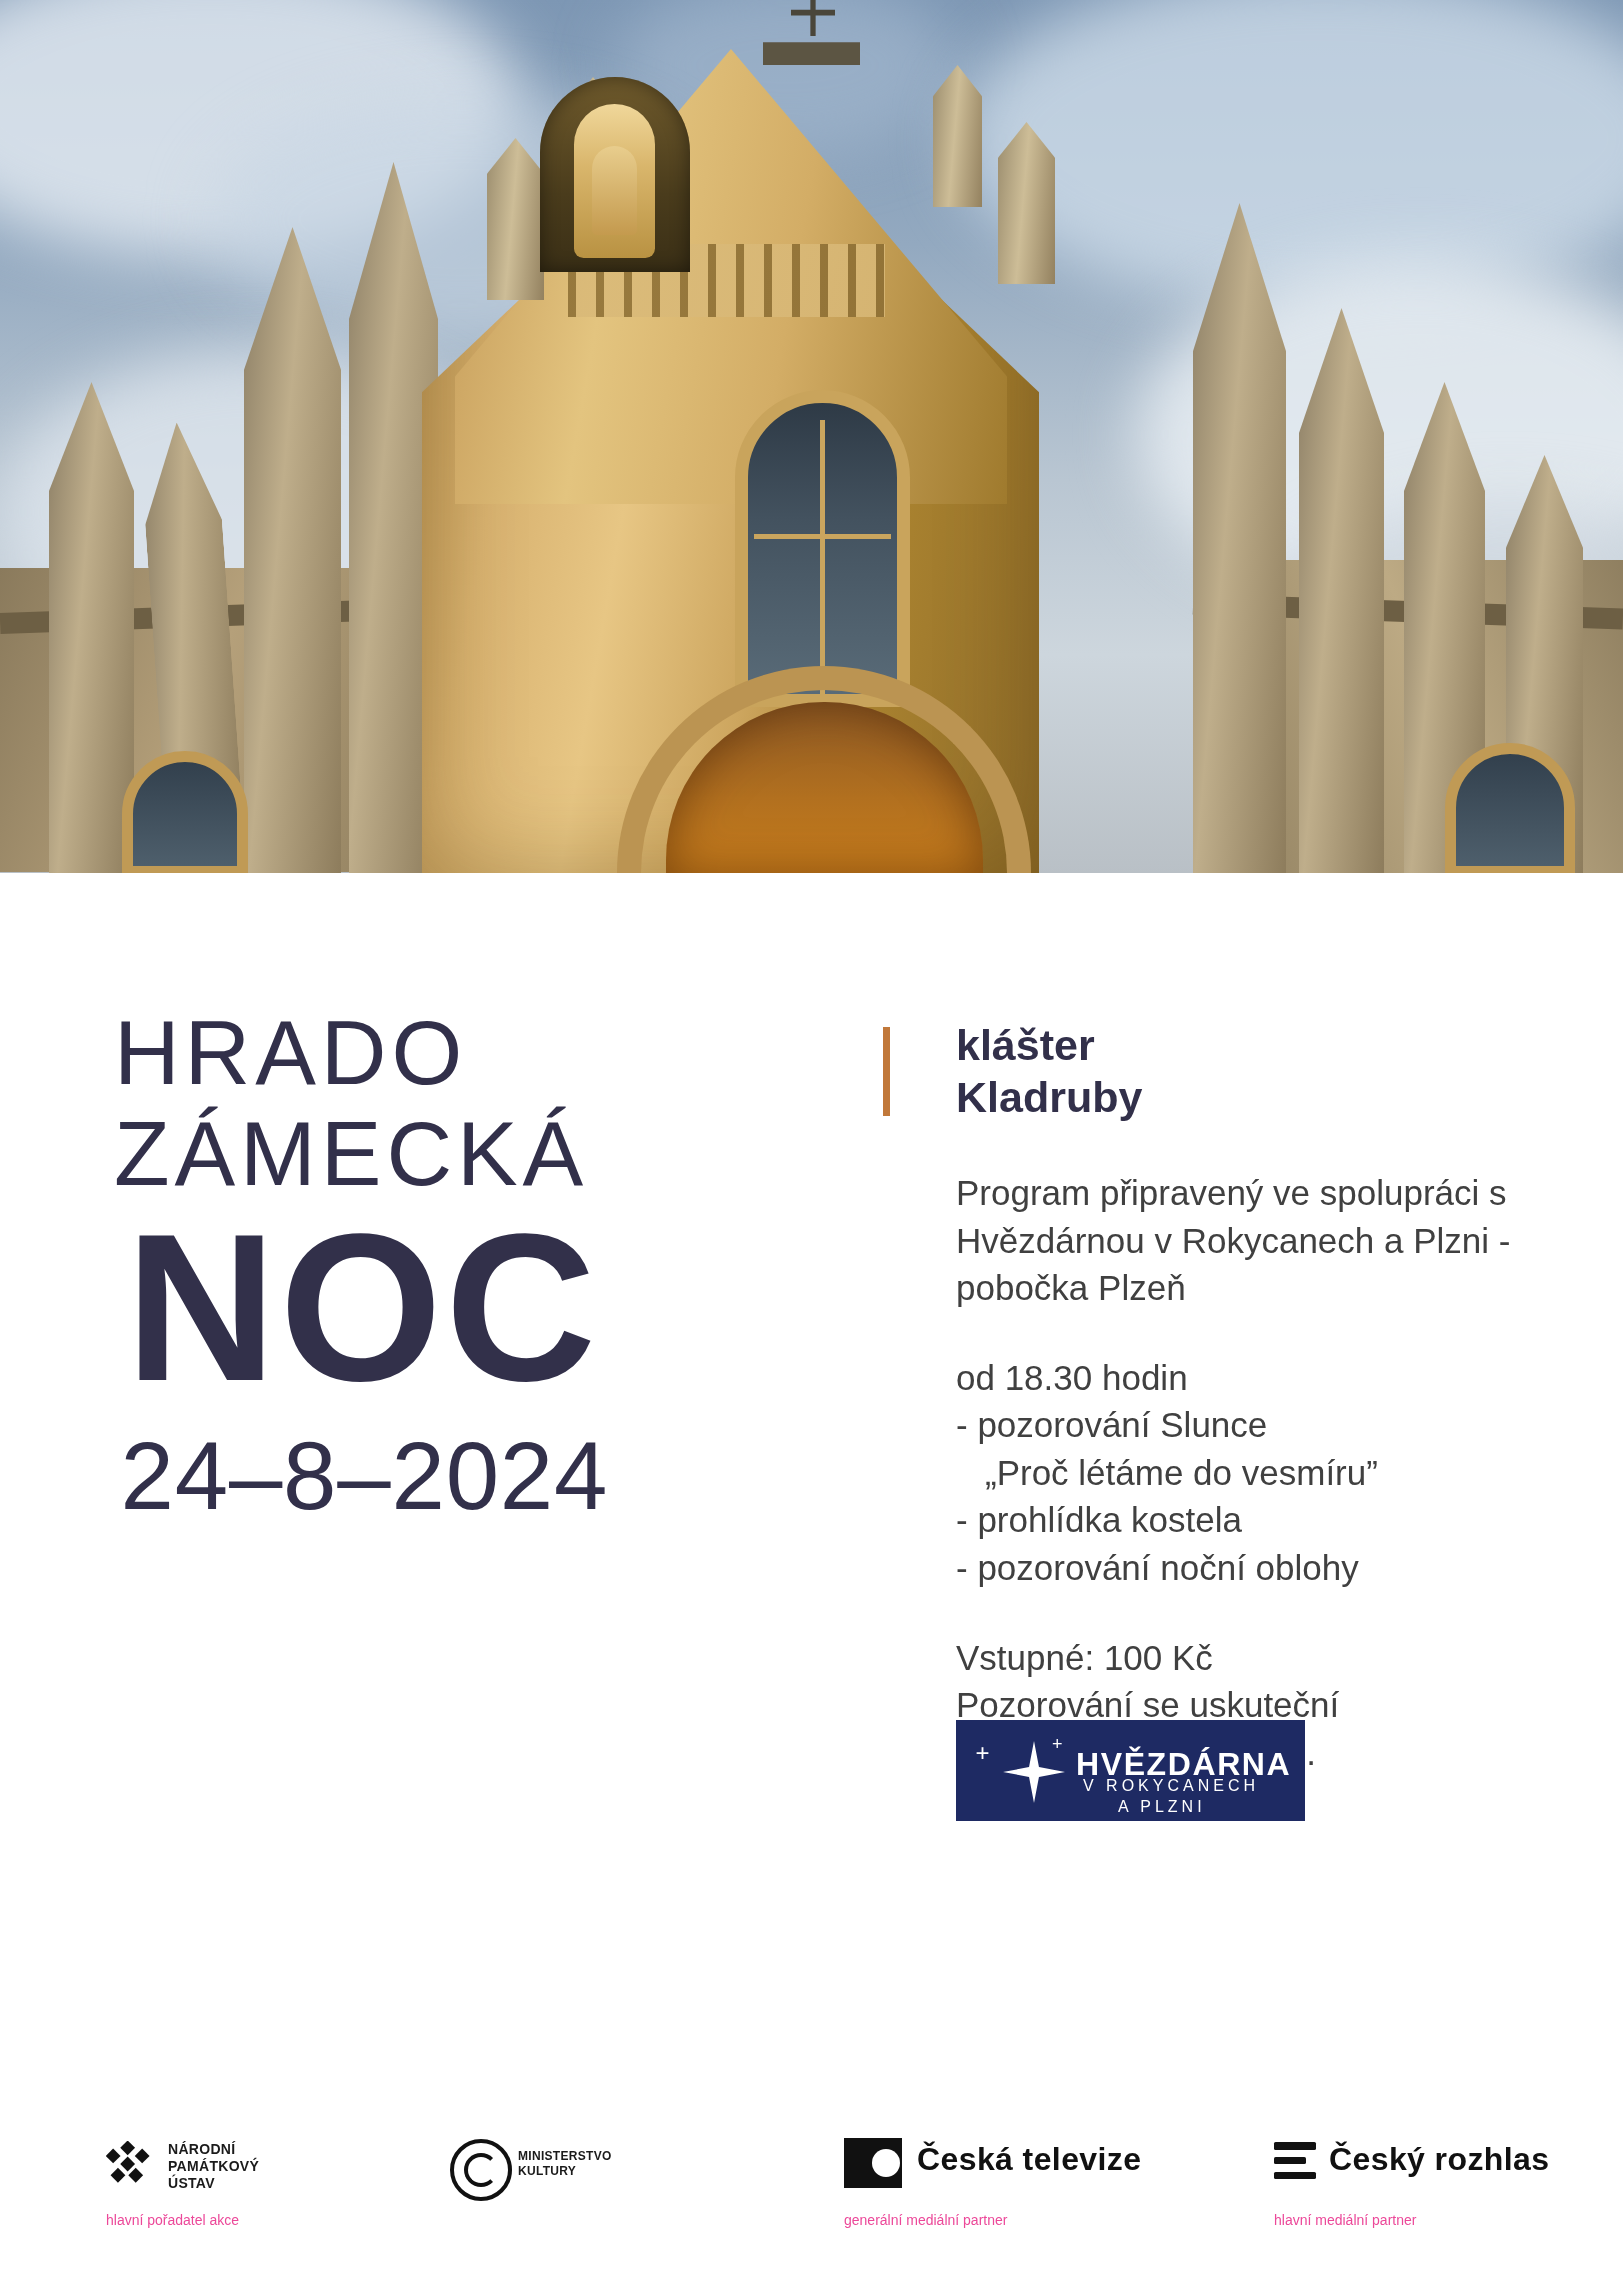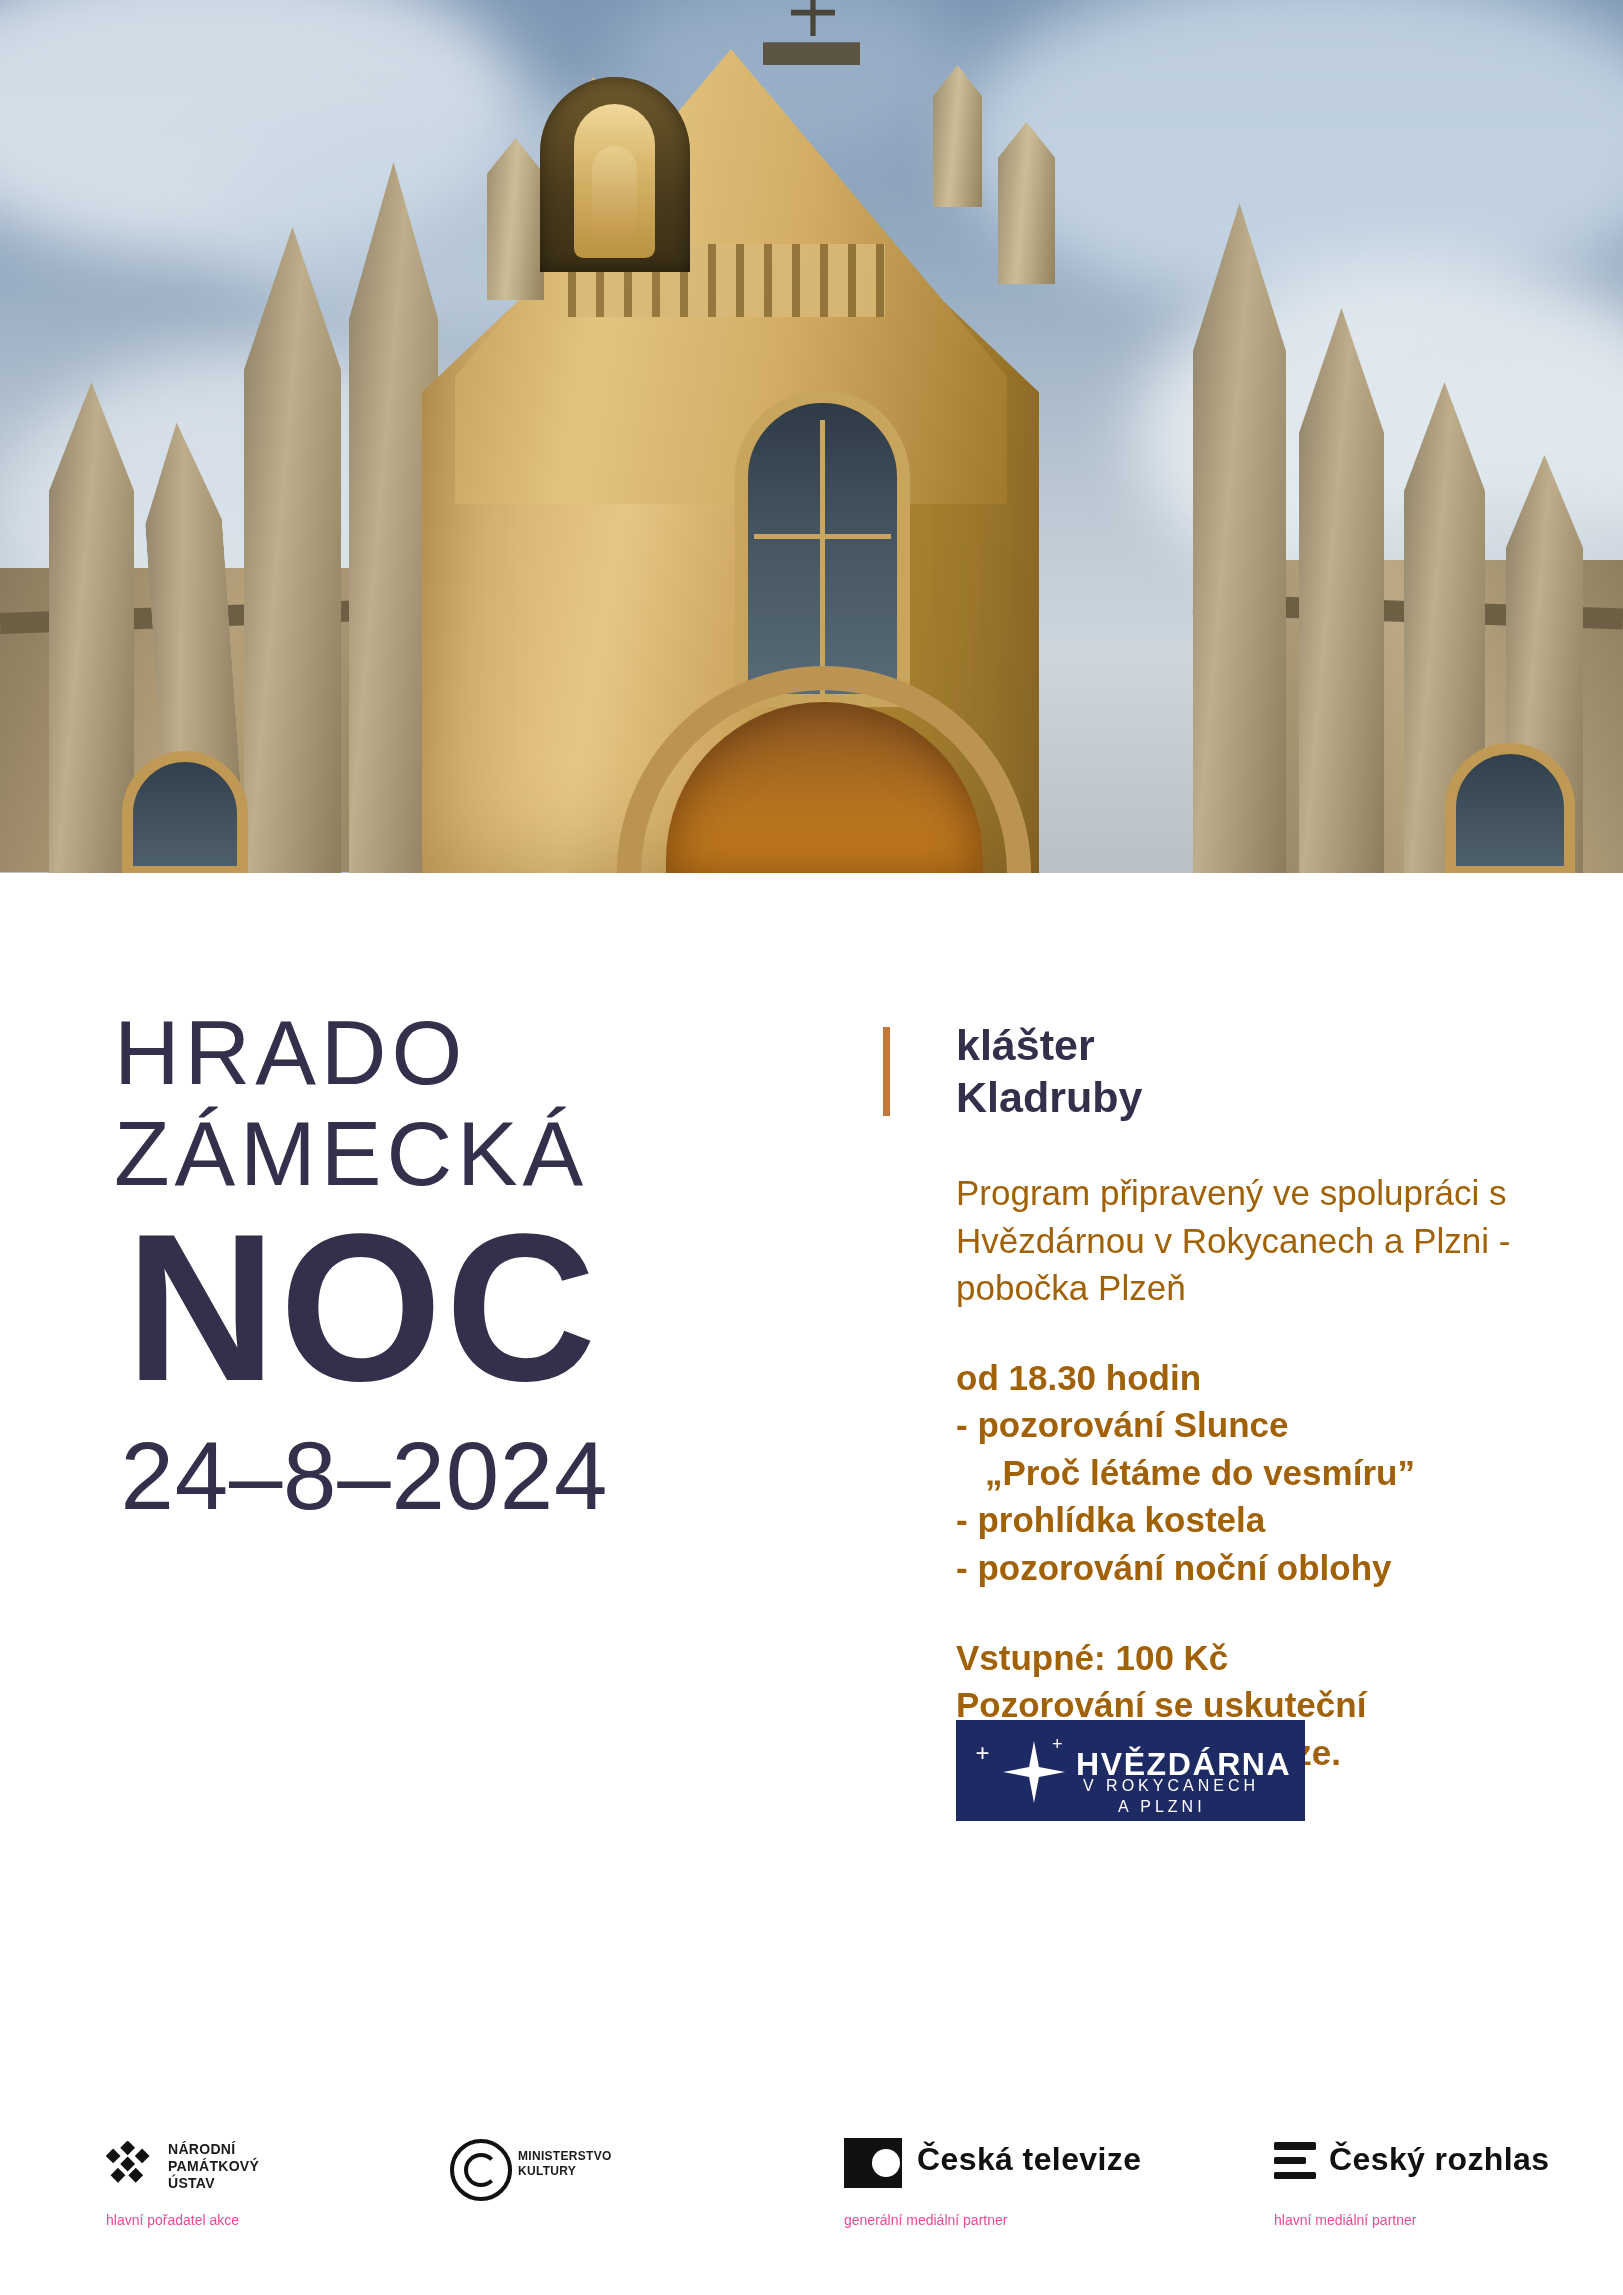--- a/index.html
+++ b/index.html
@@ -271,25 +271,25 @@
   }
   .venue {
     font-size: 43px;
     font-weight: 700;
     line-height: 1.22;
     color: #32304a;
   }
   .para {
     font-size: 35px;
     line-height: 1.36;
-    color: #a16207;
+    color: #404040;
     margin-top: 45px;
   }
   .para.tight { margin-top: 42px; }
-  .list-line { display: block; font-weight: bold; }
+  .list-line { display: block; }
   .list-line.indent { padding-left: 29px; }
 
   .sponsor-logo {
     position: absolute;
     left: 956px;
     top: 847px;
     width: 349px;
     height: 101px;
     background: #1e2a63;
     color: #ffffff;

